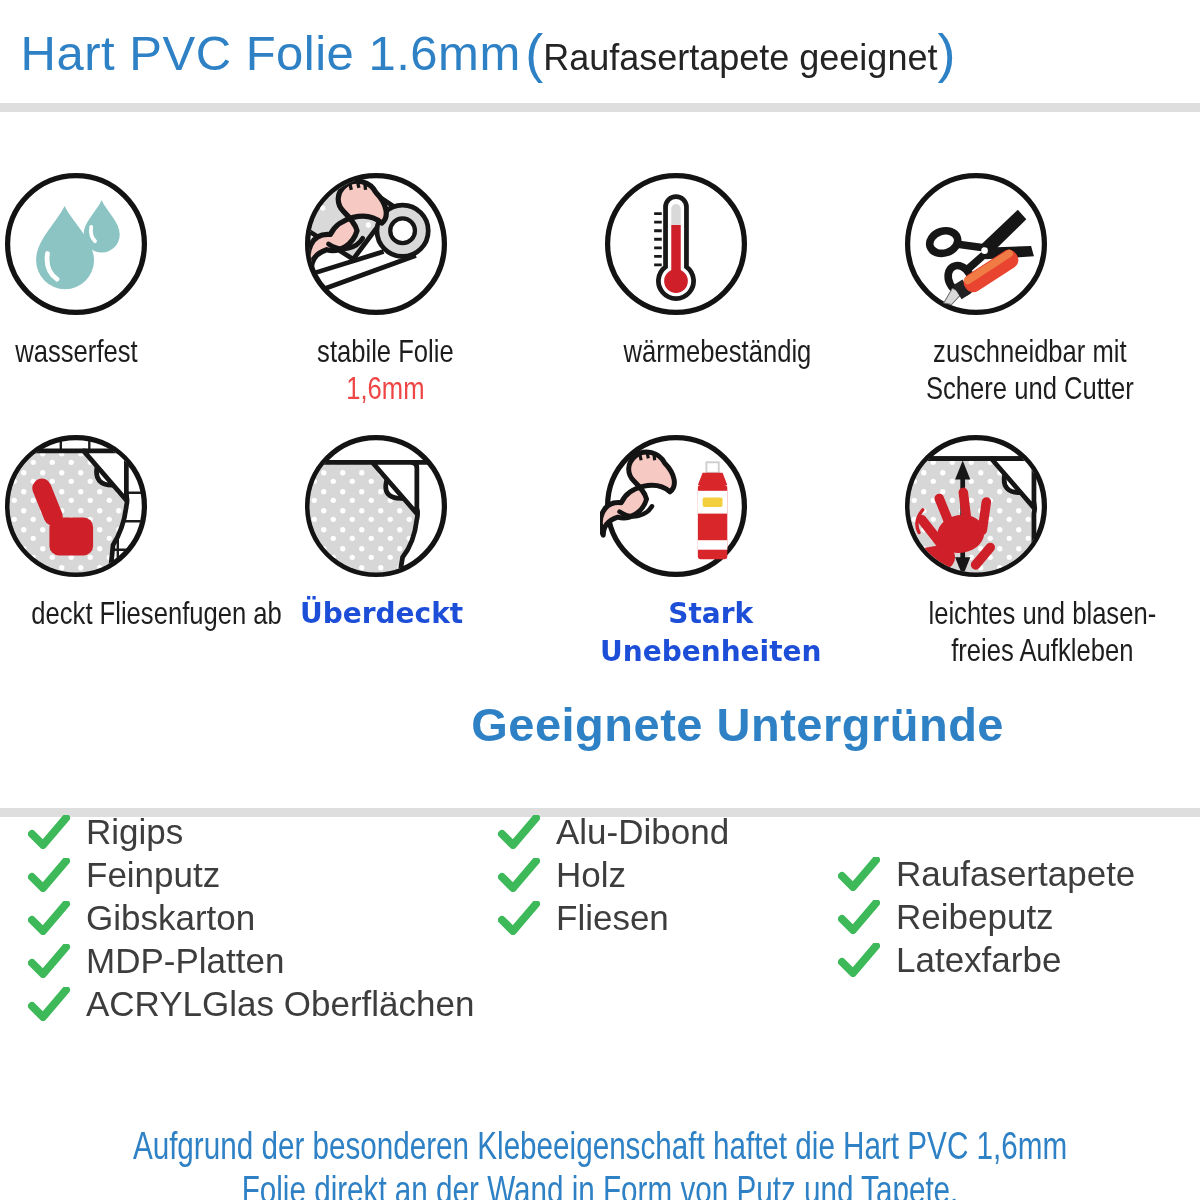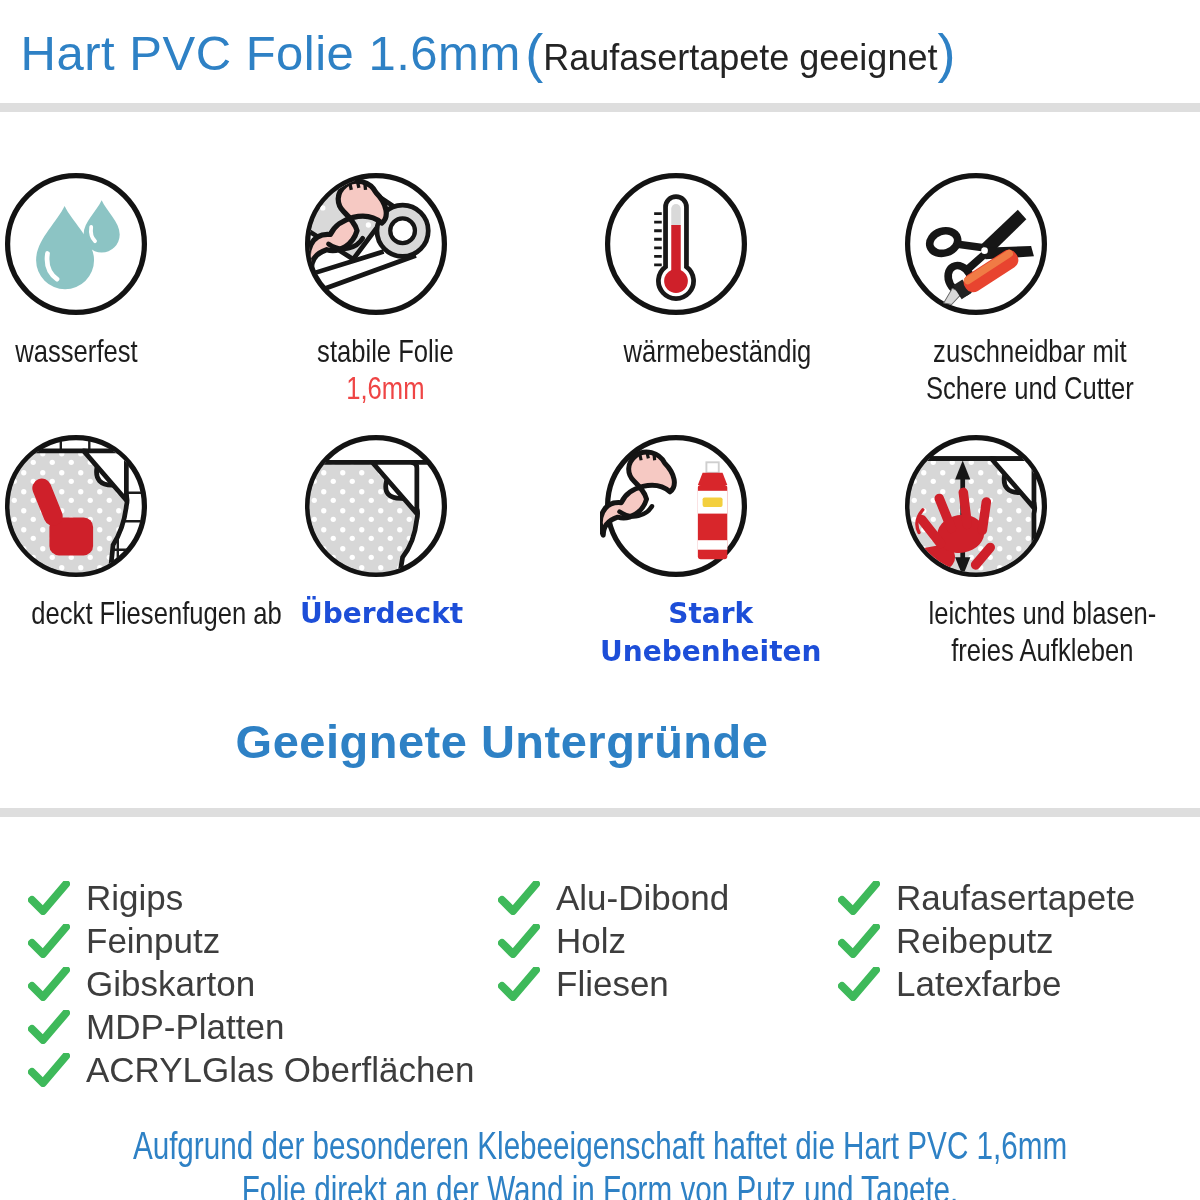--- a/index.html
+++ b/index.html
@@ -34,27 +34,27 @@
   .icon-wrap{width:152px;height:152px;flex:none;}
   .icon-wrap svg{display:block;width:100%;height:100%;}
   .f-labels{margin-top:13px;text-align:center;}
   .lbl{display:block;font-size:32px;line-height:37px;color:var(--ink);
        transform:scaleX(.8);white-space:nowrap;}
   .lbl-red{color:var(--red-text);}
   .lbl-em{display:block;font-family:"DejaVu Sans",sans-serif;font-weight:700;
           font-size:28px;line-height:38px;color:#1d4ed8;white-space:nowrap;}
 
   
-  .section-heading{position:absolute;top:714px;left:0;width:1004px;text-align:center;
+  .section-heading{position:absolute;top:697px;left:0;width:1004px;text-align:right;
                    font-size:47px;color:var(--blue);letter-spacing:.5px;}
-  .substrates{position:absolute;top:876px;left:0;width:1200px;height:230px;}
+  .substrates{position:absolute;top:810px;left:0;width:1200px;height:230px;}
   .sub-col{position:absolute;top:0;list-style:none;}
   .col1{left:28px;}
   .col2{left:498px;}
-  .col3{left:838px;}
+  .col3{left:838px;margin-top:42px;}
   .sub-item{display:flex;align-items:center;height:43px;}
   .check{width:42px;height:34px;margin-right:16px;flex:none;}
   .s-label{font-size:35px;color:var(--list-ink);white-space:nowrap;}
 
   
   .footer{position:absolute;top:1124px;left:0;width:1200px;text-align:center;color:var(--blue);}
   .f-line{display:block;font-size:38px;line-height:44px;transform:scaleX(.78);white-space:nowrap;}
 </style>
 </head>
 <body>

